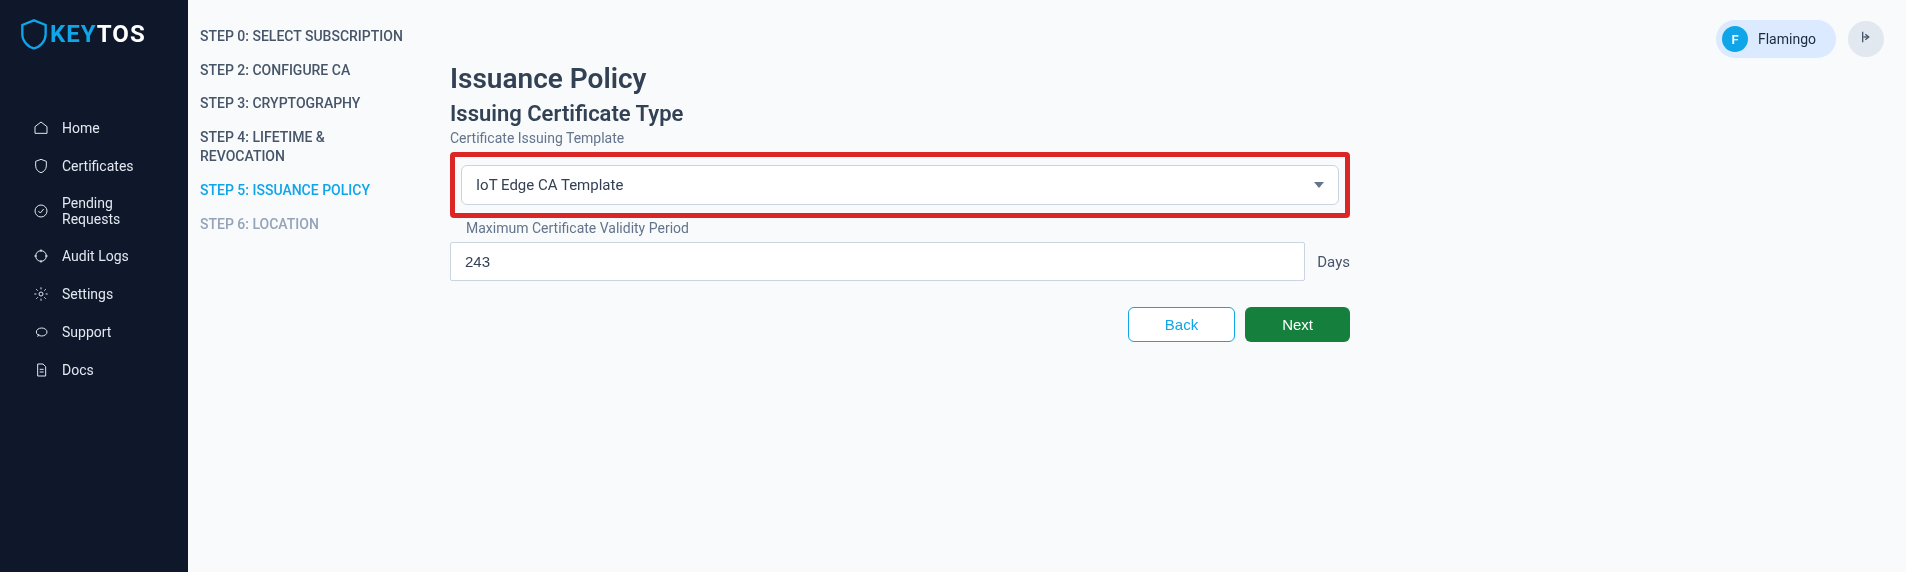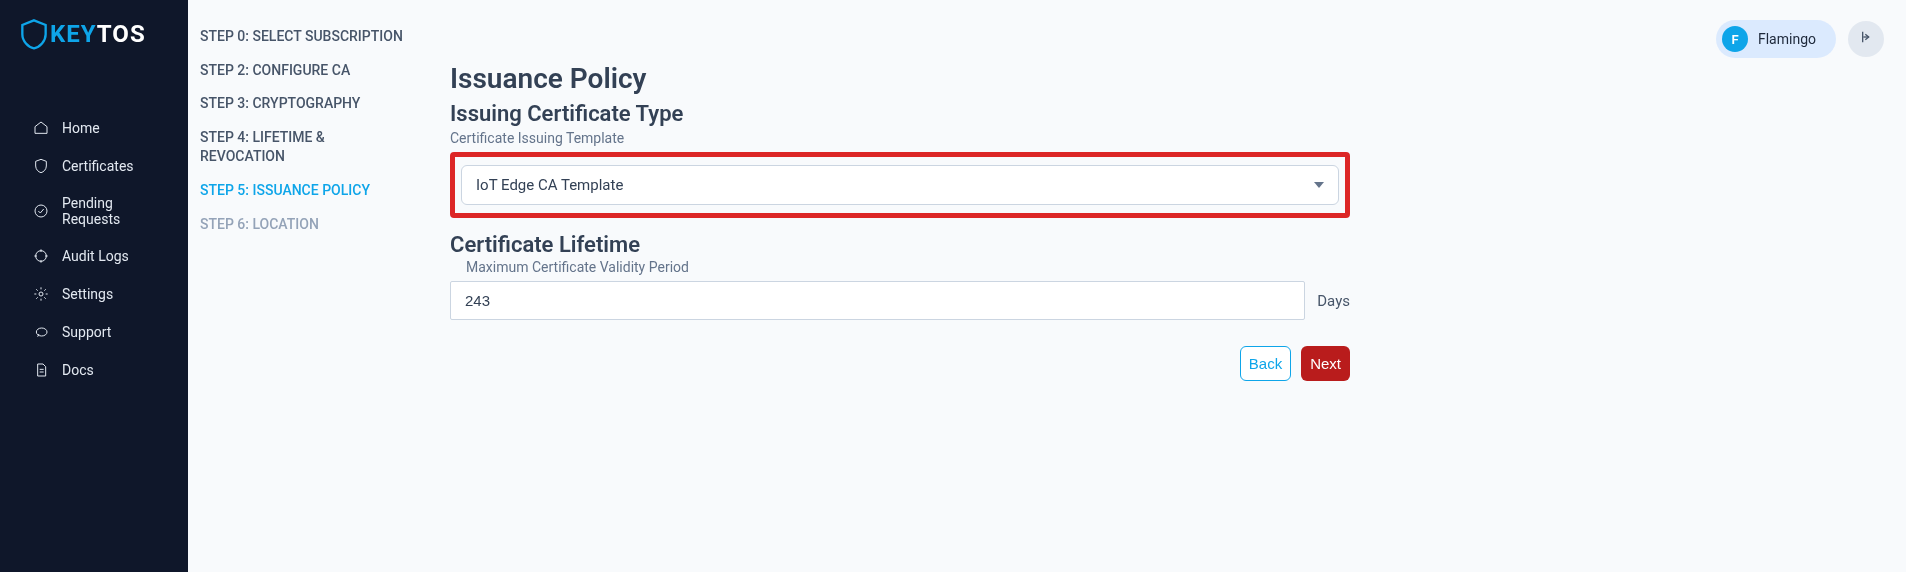--- a/index.html
+++ b/index.html
@@ -175,34 +175,34 @@
 }
 .unit { font-size: 15px; color: #475569; }
 
 .btn-row {
   display: flex;
   justify-content: flex-end;
   gap: 10px;
   margin-top: 26px;
 }
 .btn {
-  padding: 8px 8px;
+  padding: 8px 36px;
   border-radius: 6px;
   font-size: 15px;
   font-weight: 500;
   cursor: pointer;
   border: 1px solid transparent;
 }
 .btn-back {
   background: #fff;
   border: 1px solid #0ea5e9;
   color: #0ea5e9;
 }
 .btn-next {
-  background: #b91c1c;
+  background: #15803d;
   color: #fff;
 }
 </style>
 </head>
 <body>
 
 <aside class="sidebar">
   <div class="logo-wrap">
     <span class="logo-shield">
       <svg viewBox="0 0 24 28">
@@ -306,21 +306,20 @@
       <h2 class="section-title">Issuance Policy</h2>
       <h3 class="subsection-title">Issuing Certificate Type</h3>
       <div class="field-label">Certificate Issuing Template</div>
       <div class="highlight-box">
         <div class="select-box">
           <span>IoT Edge CA Template</span>
           <span class="caret"></span>
         </div>
       </div>
 
-      <h3 class="subsection-title lifetime-title">Certificate Lifetime</h3>
       <div class="field-label lifetime-label">Maximum Certificate Validity Period</div>
       <div class="lifetime-row">
         <input class="text-input" type="text" value="243" style="">
         <span class="unit">Days</span>
       </div>
 
       <div class="btn-row">
         <button class="btn btn-back">Back</button>
         <button class="btn btn-next">Next</button>
       </div>

